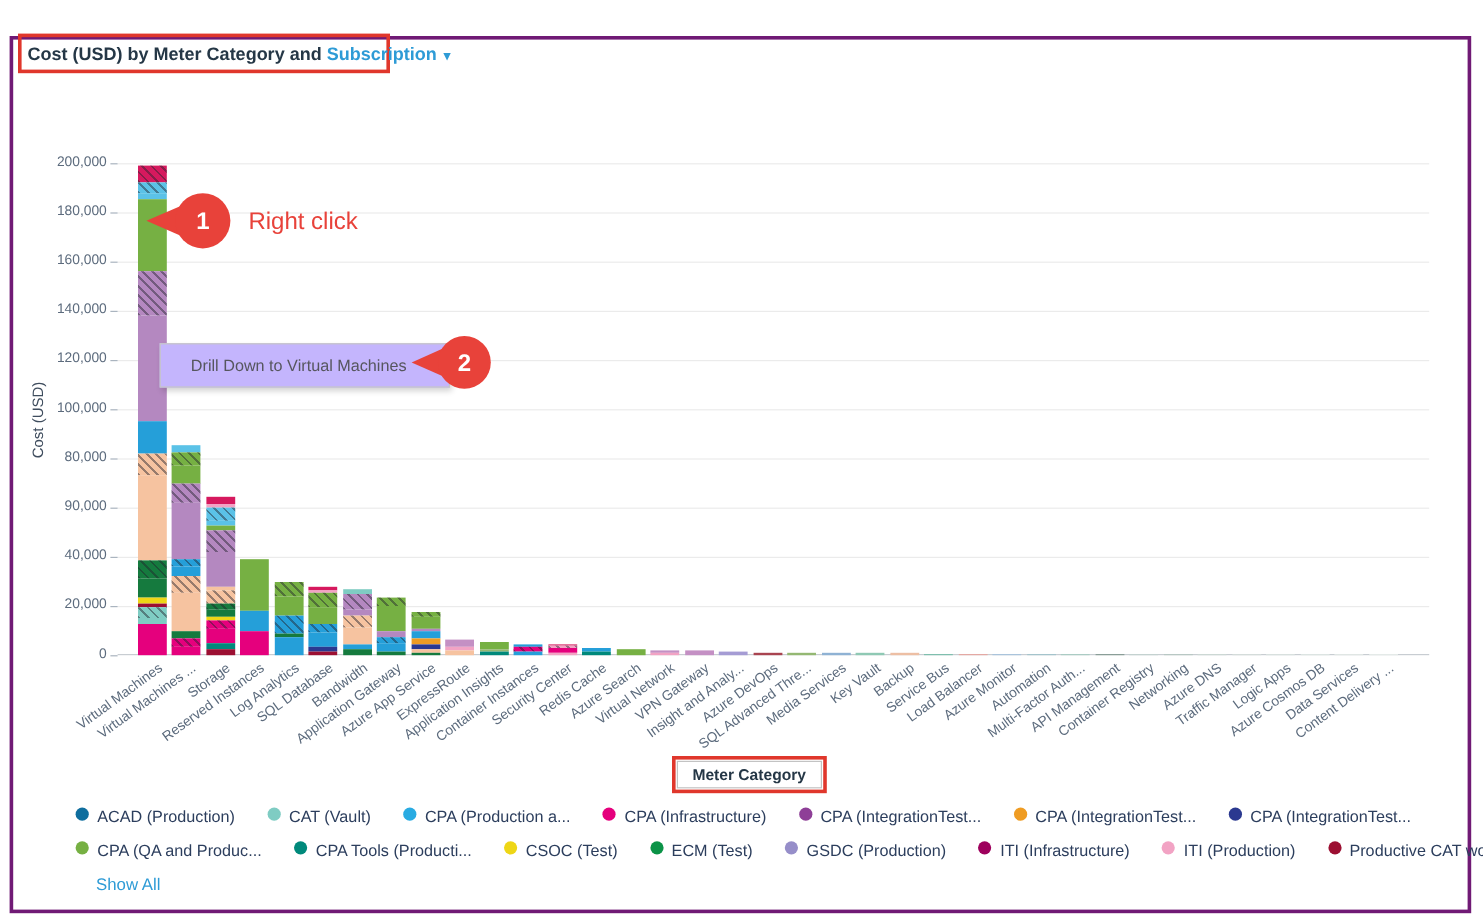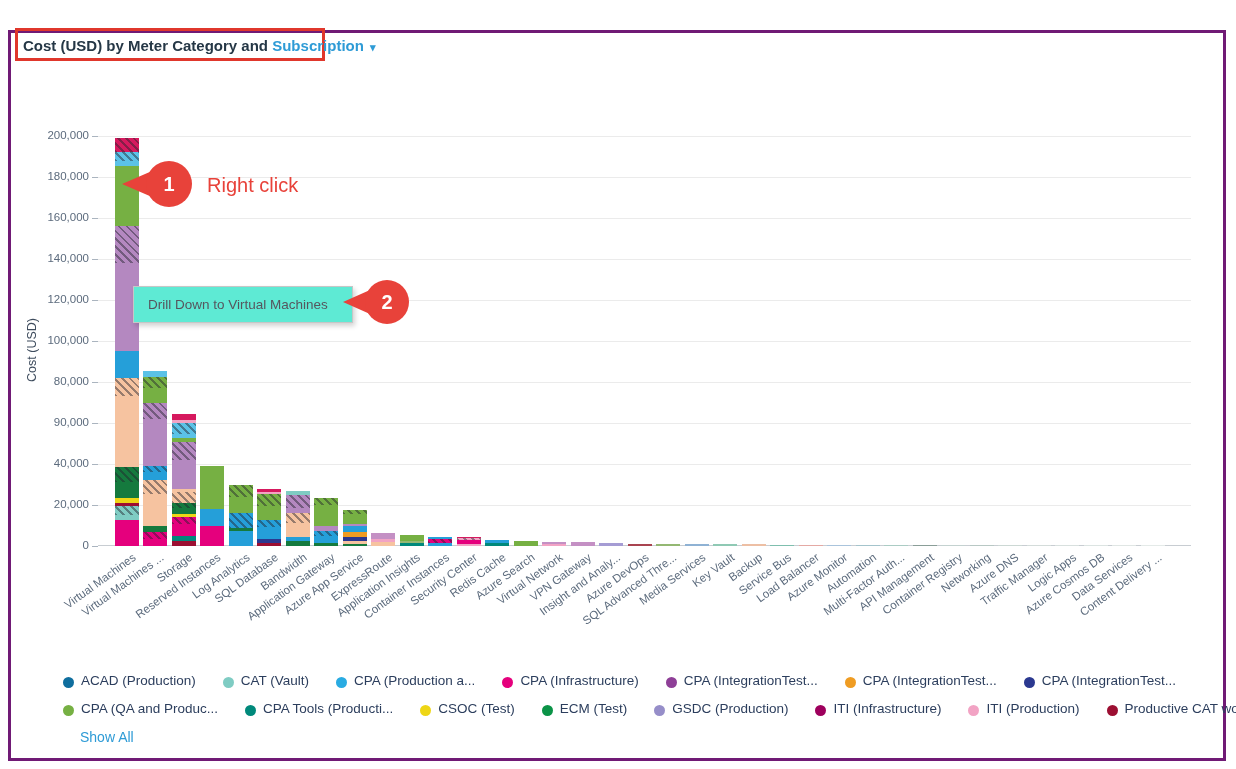--- a/index.html
+++ b/index.html
@@ -36,27 +36,27 @@
   .xlabel{position:absolute;top:415px;white-space:nowrap;font-size:11.5px;color:#5c6b7d;
           transform:rotate(-36deg);transform-origin:100% 0;}
   .ylabel{position:absolute;left:-34px;top:310px;width:110px;text-align:center;
           transform:rotate(-90deg);font-size:12.5px;color:#3f4d5e;}
   
   .xaxis-annot{position:absolute;left:549px;top:597px;border:3px solid #e0372c;padding:1px;z-index:5;}
   .xaxis-annot .inner{background:#fff;border:1px solid #c3c3c3;padding:3px 12px;
                       font-size:13px;font-weight:bold;color:#253746;white-space:nowrap;}
   
   .legend-row{position:absolute;left:52px;display:flex;gap:27px;align-items:center;height:16px;}
-  .legend-item{display:flex;align-items:flex-end;gap:7px;cursor:pointer;white-space:nowrap;}
+  .legend-item{display:flex;align-items:flex-start;gap:7px;cursor:pointer;white-space:nowrap;}
   .legend-dot{width:11px;height:11px;border-radius:50%;flex:0 0 11px;}
   .legend-item span.t{font-size:13.5px;color:#2c3e5d;}
   .show-all{position:absolute;left:69px;top:696px;font-size:14px;color:#2e9bd6;cursor:pointer;}
   
-  .ctx-menu{position:absolute;left:122px;top:253px;width:218px;background:#5eead4;
-            border:1px solid #c6c6c6;box-shadow:2px 3px 5px rgba(0,0,0,.18);z-index:8;padding:5px 0;}
+  .ctx-menu{position:absolute;left:122px;top:253px;width:218px;background:#c4b5fd;
+            border:1px solid #c6c6c6;box-shadow:2px 3px 5px rgba(0,0,0,.18);z-index:8;padding:5px 11px;}
   .ctx-item{font-size:13.5px;color:#56565e;padding:5px 14px;cursor:pointer;white-space:nowrap;}
   
   .marker{position:absolute;z-index:9;}
   .rightclick-text{position:absolute;left:196px;top:141px;font-size:20px;color:#e8423a;z-index:9;}
 </style>
 </head>
 <body>
 
 <div class="panel">
 
@@ -329,20 +329,23 @@
       <div class="ytick" style="top: 219px; position: absolute;">140,000</div>
       <div class="ydash" style="top: 226px; position: absolute;"></div>
       <div class="ytick" style="top: 178px; position: absolute;">160,000</div>
       <div class="ydash" style="top: 185px; position: absolute;"></div>
       <div class="ytick" style="top: 137px; position: absolute;">180,000</div>
       <div class="ydash" style="top: 144px; position: absolute;"></div>
       <div class="ytick" style="top: 96px; position: absolute;">200,000</div>
       <div class="ydash" style="top: 103px; position: absolute;"></div>
     </div>
 
+  <div class="xaxis-annot">
+    <div class="inner">Meter Category</div>
+  </div>
 
   <div class="legend-row" id="legend-row-1" style="top:639px;">
       <div class="legend-item">
         <span class="legend-dot" style="background-color: rgb(15, 110, 158);"></span>
         <span class="t">ACAD (Production)</span>
       </div>
       <div class="legend-item">
         <span class="legend-dot" style="background-color: rgb(127, 204, 195);"></span>
         <span class="t">CAT (Vault)</span>
       </div>

